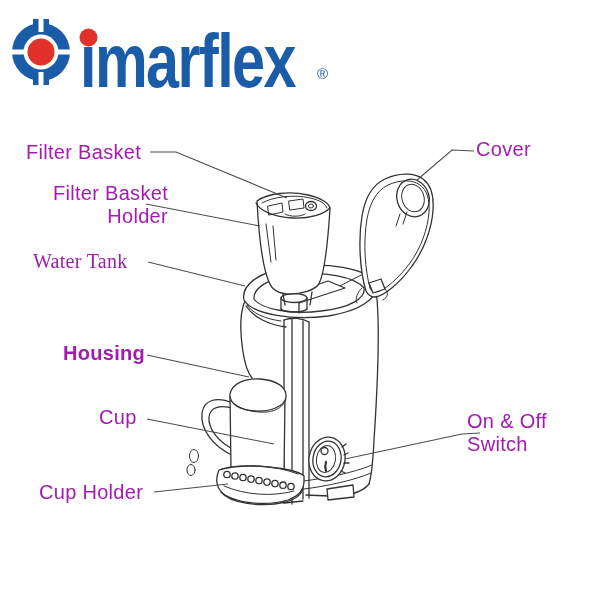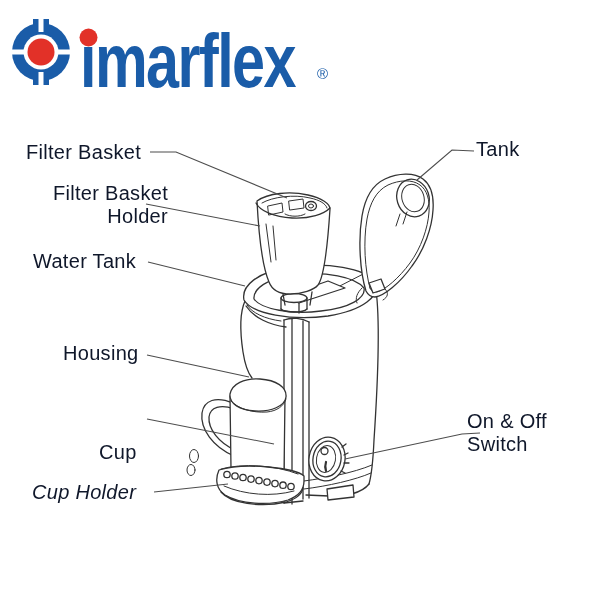--- a/index.html
+++ b/index.html
@@ -12,29 +12,29 @@
   #machine path, #machine ellipse, #machine circle, #machine line, #machine rect{
     fill:none;stroke:#333333;stroke-width:1.3;stroke-linecap:round;stroke-linejoin:round;
   }
   #machine .wfill{fill:#ffffff;}
   #machine .thin{stroke-width:1;}
   #machine .thick{stroke-width:2.2;}
   .leader{fill:none;stroke:#4d4d4d;stroke-width:1.1;}
   
   .part-label{
     position:absolute;
-    font-size:20px;line-height:23px;color:#0f172a;letter-spacing:0.3px;
+    font-size:20px;line-height:23px;color:#a21caf;letter-spacing:0.3px;
     white-space:normal;
   }
   .label-filter-basket{left:26px;top:141px;width:150px;}
   .label-filter-basket-holder{left:28px;top:182px;width:140px;text-align:right;}
-  .label-water-tank{left:33px;top:250px;width:150px;}
-  .label-housing{left:63px;top:342px;width:120px;}
-  .label-cup{left:99px;top:406px;width:80px;margin-top:35px;}
-  .label-cup-holder{left:32px;top:481px;width:140px;font-style:italic;}
+  .label-water-tank{left:33px;top:250px;width:150px;font-family:Liberation Serif, serif;}
+  .label-housing{left:63px;top:342px;width:120px;font-weight:bold;}
+  .label-cup{left:99px;top:406px;width:80px;}
+  .label-cup-holder{left:39px;top:481px;width:140px;}
   .label-cover{left:476px;top:138px;width:90px;}
   .label-on-off-switch{left:467px;top:410px;width:100px;}
   .logo-word{font-weight:bold;}
 </style>
 </head>
 <body>
 
 <svg id="scene" viewBox="0 0 600 600">
 
   <g id="logo">
@@ -168,14 +168,14 @@
     <polyline class="leader" points="345,459 462,434 480,433"></polyline>
   </g>
 </svg>
 
 <div class="part-label label-filter-basket">Filter Basket</div>
 <div class="part-label label-filter-basket-holder">Filter Basket Holder</div>
 <div class="part-label label-water-tank">Water Tank</div>
 <div class="part-label label-housing">Housing</div>
 <div class="part-label label-cup">Cup</div>
 <div class="part-label label-cup-holder">Cup Holder</div>
-<div class="part-label label-cover">Tank</div>
+<div class="part-label label-cover">Cover</div>
 <div class="part-label label-on-off-switch">On &amp; Off Switch</div>
 
 </body></html>

